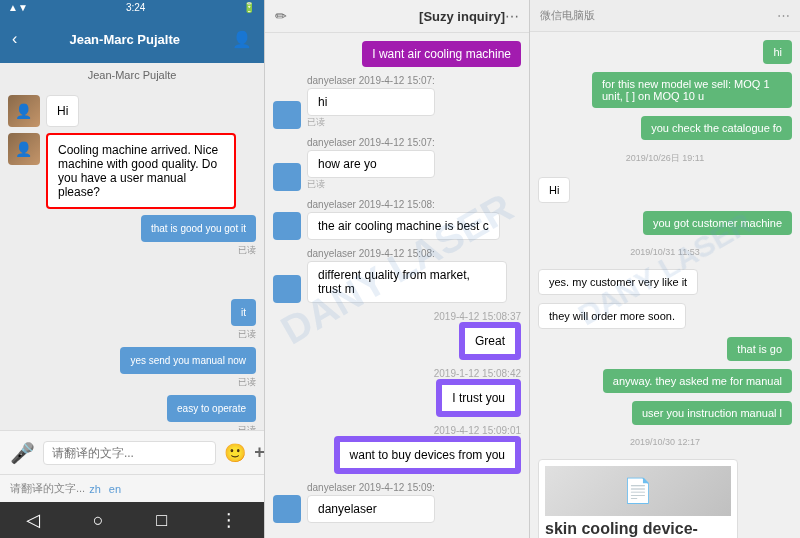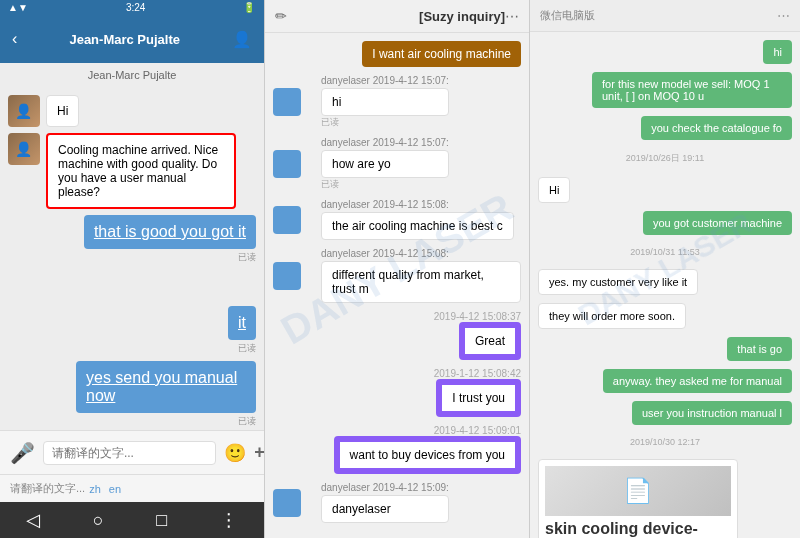--- a/index.html
+++ b/index.html
@@ -88,24 +88,23 @@
       border-radius: 4px;
       padding: 8px 10px;
       font-size: 12px;
       max-width: 190px;
     }
 
     .msg-bubble-blue {
       background: #5b9bd5;
       border-radius: 4px;
       padding: 8px 10px;
-      font-size: 16px;
+      font-size: 10px;
       color: white;
       max-width: 180px;
-      text-decoration: underline;
     }
 
     .msg-read {
       font-size: 9px;
       color: #999;
       margin-top: 2px;
     }
 
     .avatar-row {
       display: flex;
@@ -235,21 +234,21 @@
       align-items: flex-end;
     }
 
     .mid-msg-left {
       display: flex;
       flex-direction: column;
       align-items: flex-start;
     }
 
     .mid-bubble-blue {
-      background: #a16207;
+      background: #a21caf;
       border-radius: 4px;
       padding: 6px 10px;
       font-size: 12px;
       color: white;
       max-width: 200px;
     }
 
     .mid-bubble-white {
       background: white;
       border-radius: 4px;
@@ -287,22 +286,22 @@
     .mid-avatar {
       width: 28px;
       height: 28px;
       border-radius: 4px;
       background: #5b9bd5;
       flex-shrink: 0;
     }
 
     .mid-row {
       display: flex;
-      gap: 20px;
-      align-items: center;
+      gap: 6px;
+      align-items: flex-end;
     }
 
     
     .right-panel {
       width: 270px;
       height: 538px;
       background: #f0f0f0;
       display: flex;
       flex-direction: column;
     }

